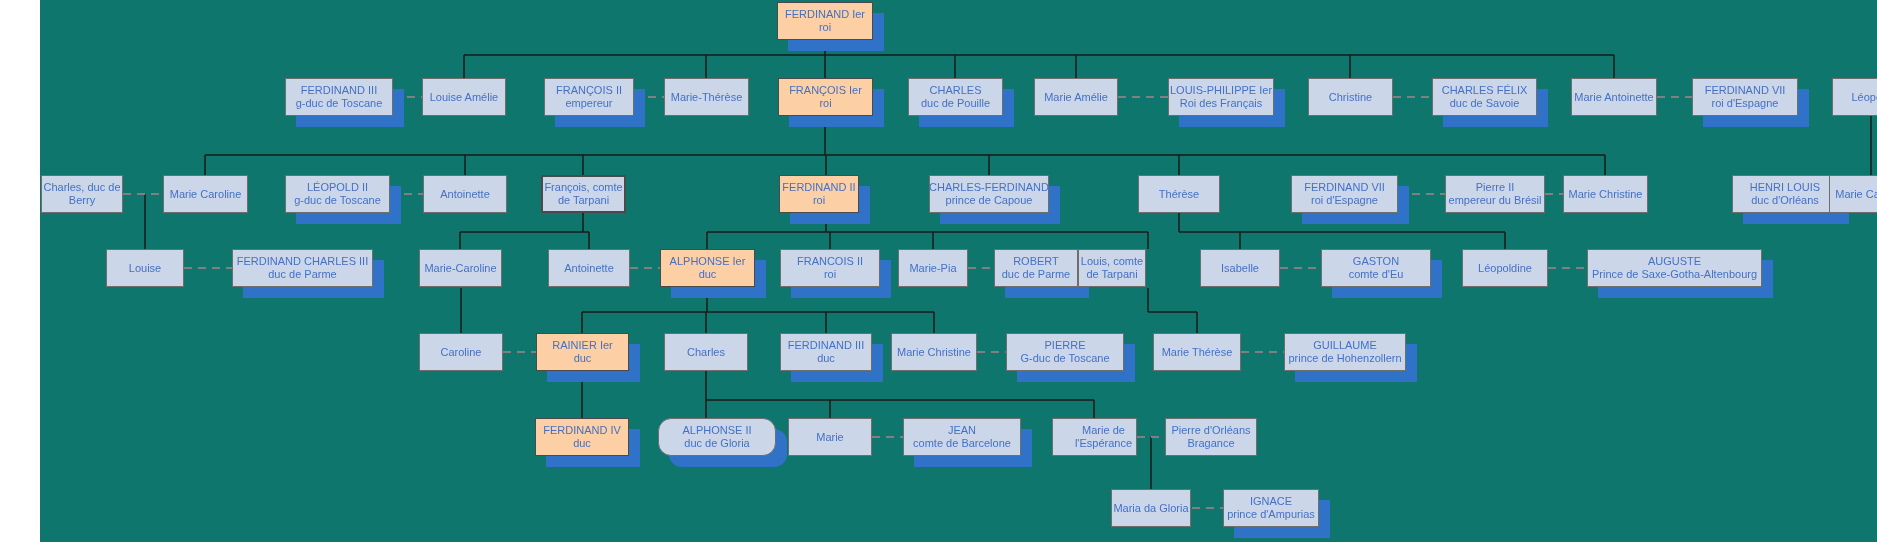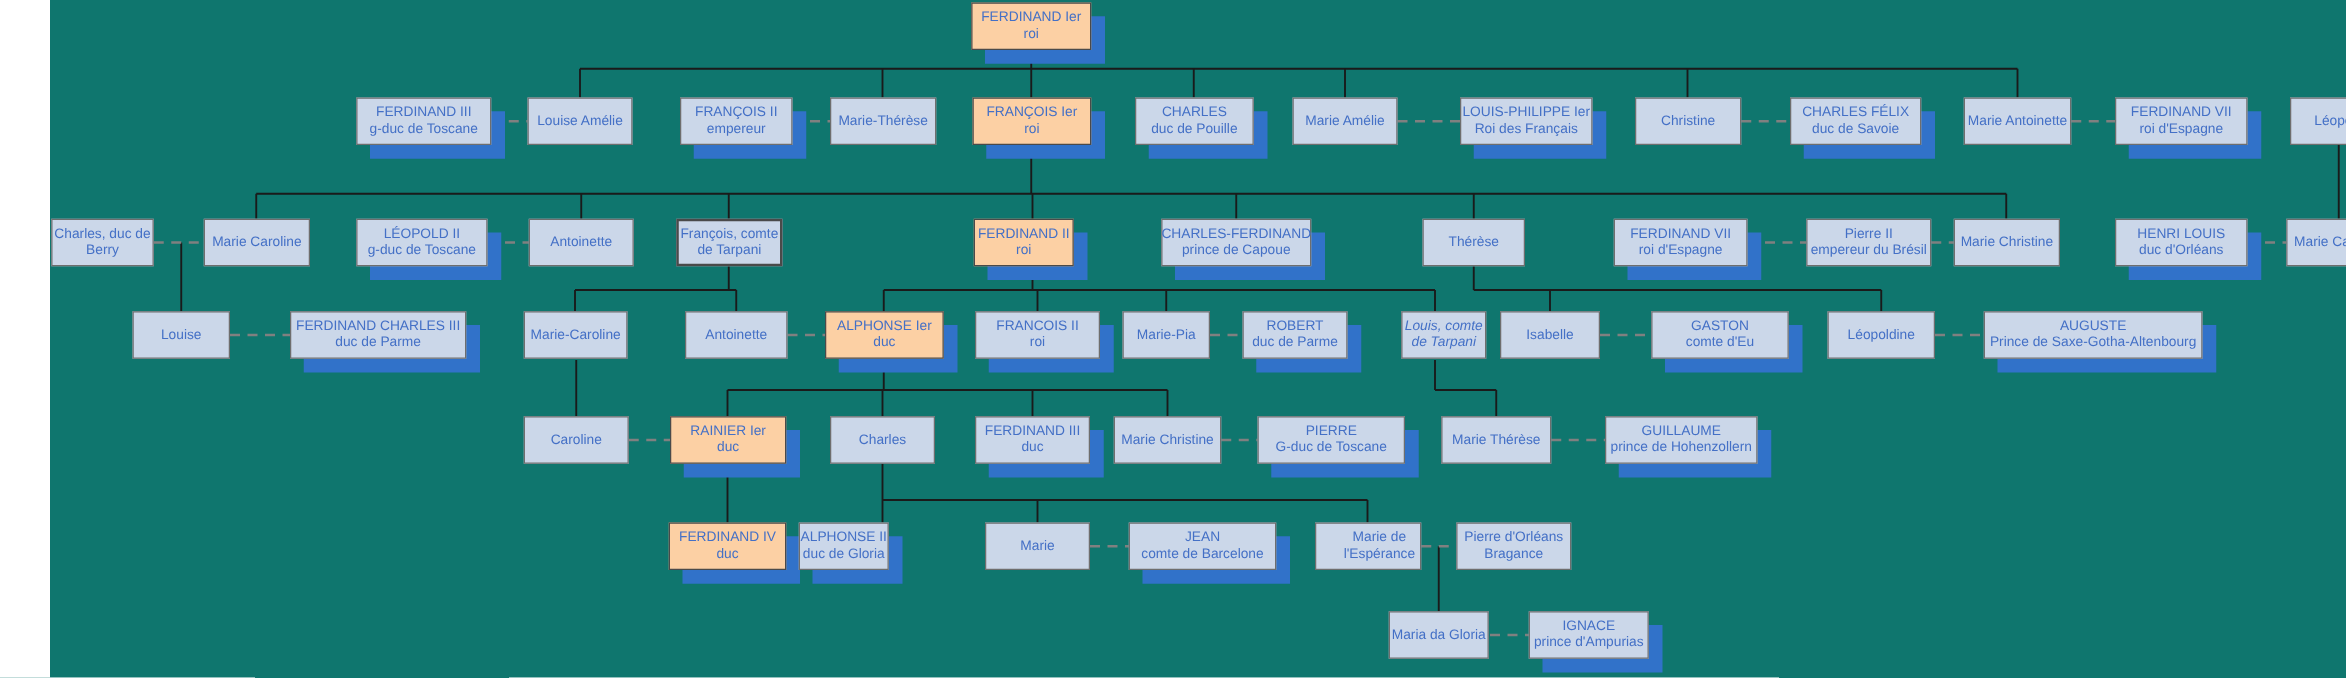--- a/index.html
+++ b/index.html
@@ -175,21 +175,21 @@
         <span class="lbl">FERDINAND VII</span>
         <span class="lbl">roi d'Espagne</span>
       </div>
       <div class="node" style="left: 1405px; top: 175px; width: 100px;">
         <span class="lbl">Pierre II</span>
         <span class="lbl">empereur du Brésil</span>
       </div>
       <div class="node" style="left: 1523px; top: 175px; width: 85px;">
         <span class="lbl">Marie Christine</span>
       </div>
-      <div class="node shadow" style="left: 1652px; top: 175px; width: 106px;">
+      <div class="node shadow" style="left: 1692px; top: 175px; width: 106px;">
         <span class="lbl">HENRI LOUIS</span>
         <span class="lbl">duc d'Orléans</span>
       </div>
       <div class="node" style="left: 1789px; top: 175px; width: 84px;">
         <span class="lbl">Marie Caroline</span>
       </div>
       <div class="node" style="left: 66px; top: 249px; width: 78px;">
         <span class="lbl">Louise</span>
       </div>
       <div class="node shadow" style="left: 192px; top: 249px; width: 141px;">
@@ -210,21 +210,21 @@
         <span class="lbl">FRANCOIS II</span>
         <span class="lbl">roi</span>
       </div>
       <div class="node" style="left: 858px; top: 249px; width: 70px;">
         <span class="lbl">Marie-Pia</span>
       </div>
       <div class="node shadow" style="left: 954px; top: 249px; width: 84px;">
         <span class="lbl">ROBERT</span>
         <span class="lbl">duc de Parme</span>
       </div>
-      <div class="node" style="left: 1081px; top: 249px; width: 68px; font-style: italic;">
+      <div class="node" style="left: 1038px; top: 249px; width: 68px;">
         <span class="lbl">Louis, comte</span>
         <span class="lbl">de Tarpani</span>
       </div>
       <div class="node" style="left: 1160px; top: 249px; width: 80px;">
         <span class="lbl">Isabelle</span>
       </div>
       <div class="node shadow" style="left: 1281px; top: 249px; width: 110px;">
         <span class="lbl">GASTON</span>
         <span class="lbl">comte d'Eu</span>
       </div>
@@ -260,21 +260,21 @@
         <span class="lbl">Marie Thérèse</span>
       </div>
       <div class="node shadow" style="left: 1244px; top: 333px; width: 122px;">
         <span class="lbl">GUILLAUME</span>
         <span class="lbl">prince de Hohenzollern</span>
       </div>
       <div class="node royal shadow" style="left: 495px; top: 418px; width: 94px;">
         <span class="lbl">FERDINAND IV</span>
         <span class="lbl">duc</span>
       </div>
-      <div class="node shadow" style="left: 599px; top: 418px; width: 72px;">
+      <div class="node shadow" style="left: 618px; top: 418px; width: 118px; border-radius: 13px;">
         <span class="lbl">ALPHONSE II</span>
         <span class="lbl">duc de Gloria</span>
       </div>
       <div class="node" style="left: 748px; top: 418px; width: 84px;">
         <span class="lbl">Marie</span>
       </div>
       <div class="node shadow" style="left: 863px; top: 418px; width: 118px;">
         <span class="lbl">JEAN</span>
         <span class="lbl">comte de Barcelone</span>
       </div>

